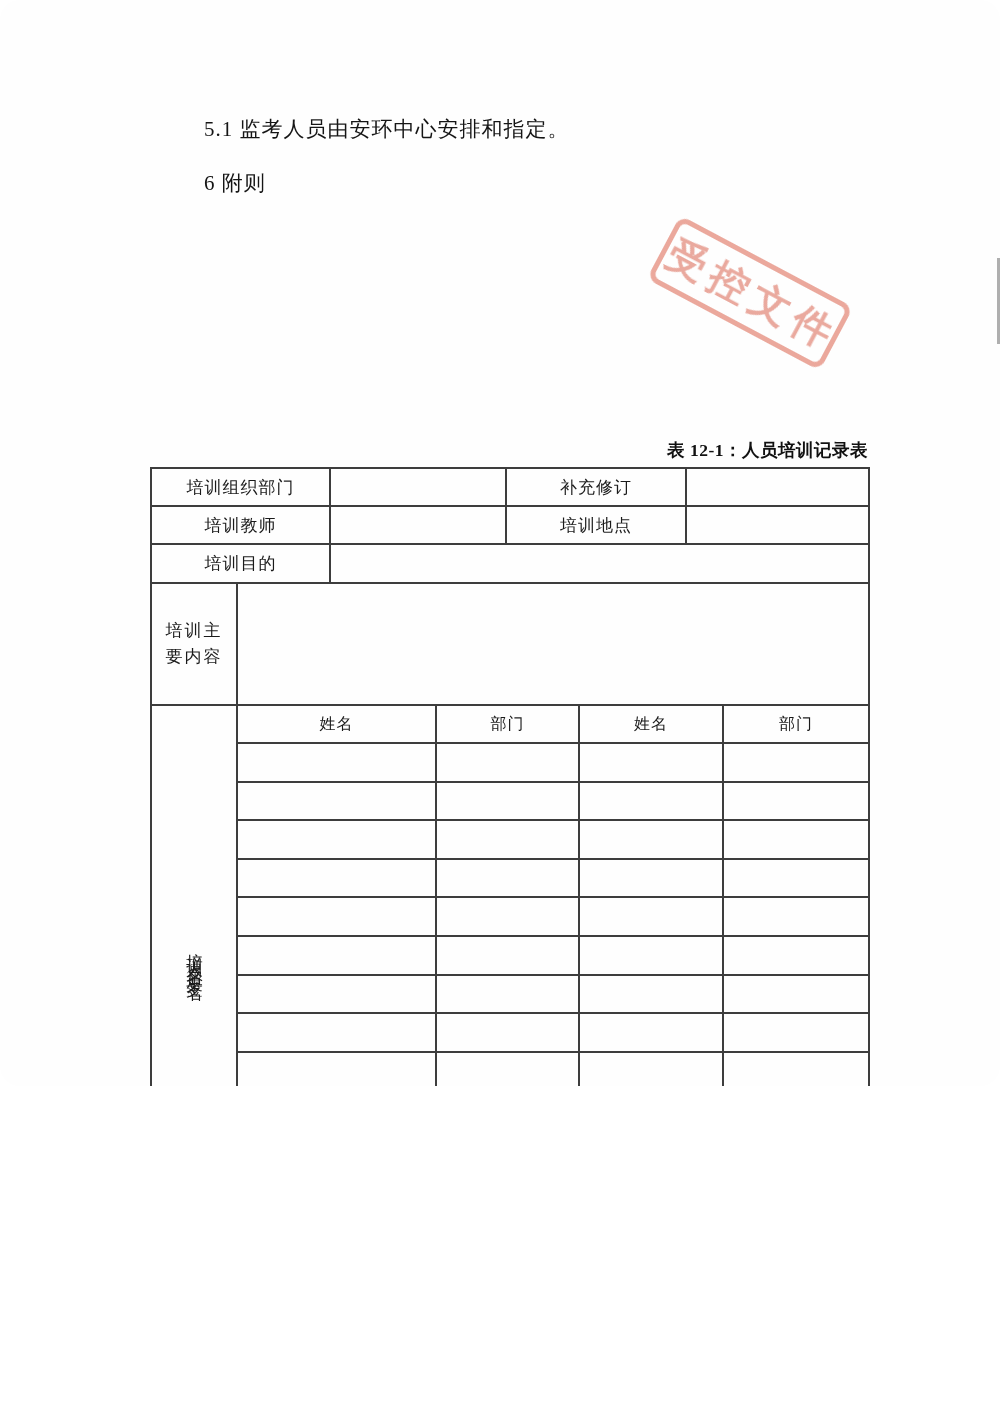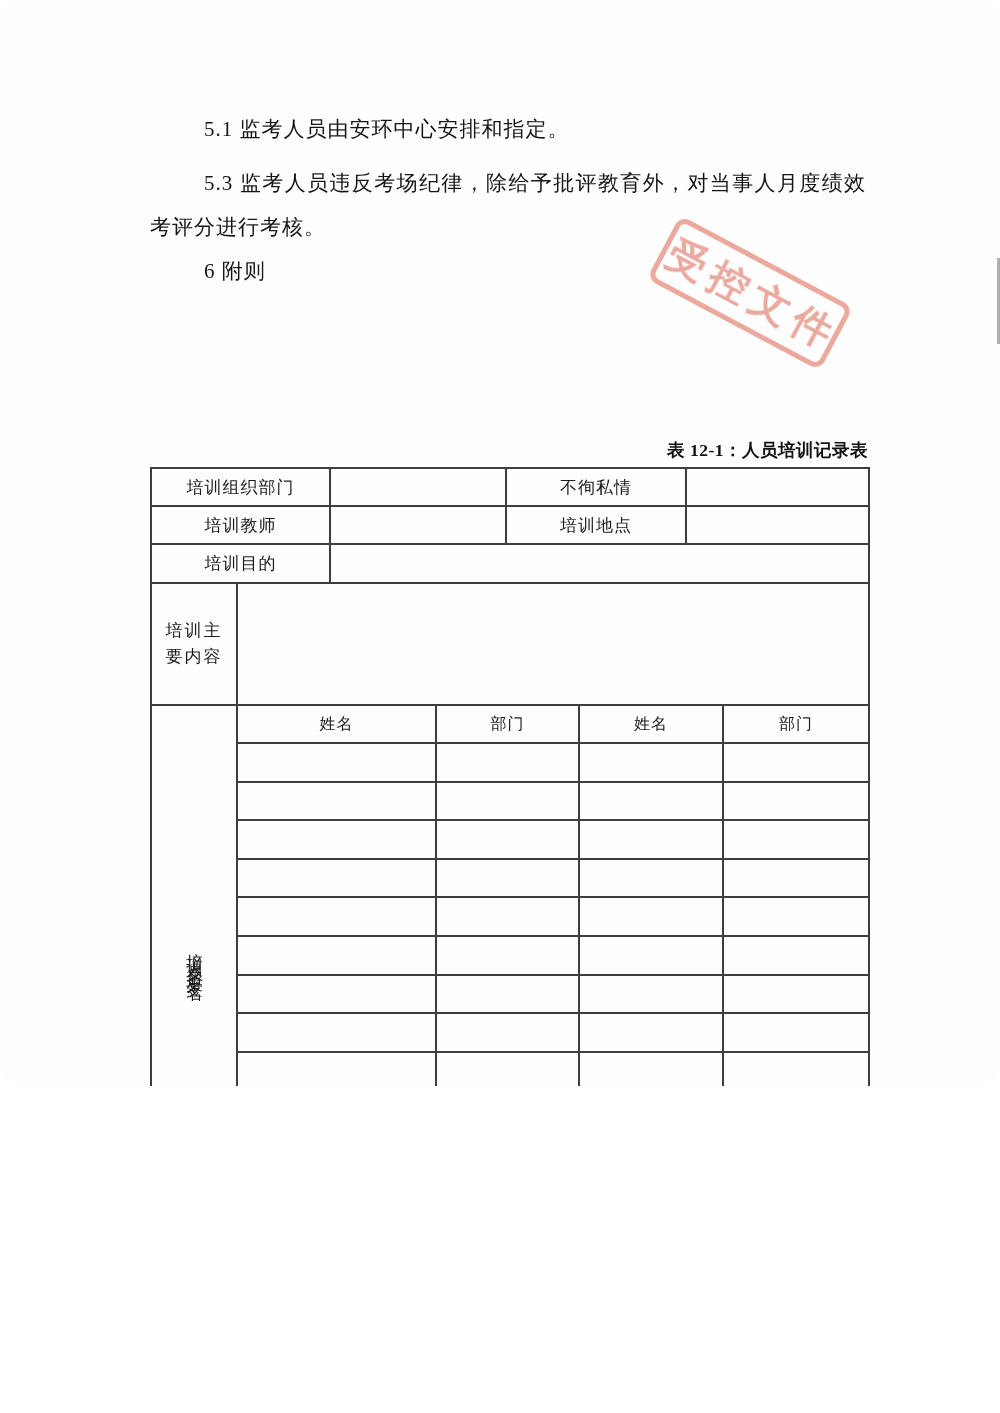--- a/index.html
+++ b/index.html
@@ -135,21 +135,20 @@
     opacity: 0.55;
   }
 </style>
 </head>
 <body>
 
 <div class="page">
 
   <div class="text-block">
     <p class="para sp">5.1 监考人员由安环中心安排和指定。</p>
-    <p class="para">5.3 监考人员违反考场纪律，除给予批评教育外，对当事人月度绩效考评分进行考核。</p>
     <p class="para">6 附则</p>
   </div>
 
   <div class="stamp">
     <span class="stamp-text">受控文件</span>
   </div>
 
   <div class="table-title">表 12-1：人员培训记录表</div>
 
   <table class="record-table">
@@ -160,21 +159,21 @@
         <col style="width:70px">
       <col style="width:73px">
         <col style="width:107px">
         <col style="width:37px">
         <col style="width:146px">
     </colgroup>
     <tbody id="table-body">
       <tr class="info-row">
         <td colspan="2">培训组织部门</td>
         <td colspan="2" class="empty"></td>
-        <td colspan="2">不徇私情</td>
+        <td colspan="2">补充修订</td>
         <td colspan="2" class="empty"></td>
       </tr>
       <tr class="info-row">
         <td colspan="2">培训教师</td>
         <td colspan="2" class="empty"></td>
         <td colspan="2">培训地点</td>
         <td colspan="2" class="empty"></td>
       </tr>
       <tr class="purpose-row">
         <td colspan="2">培训目的</td>

